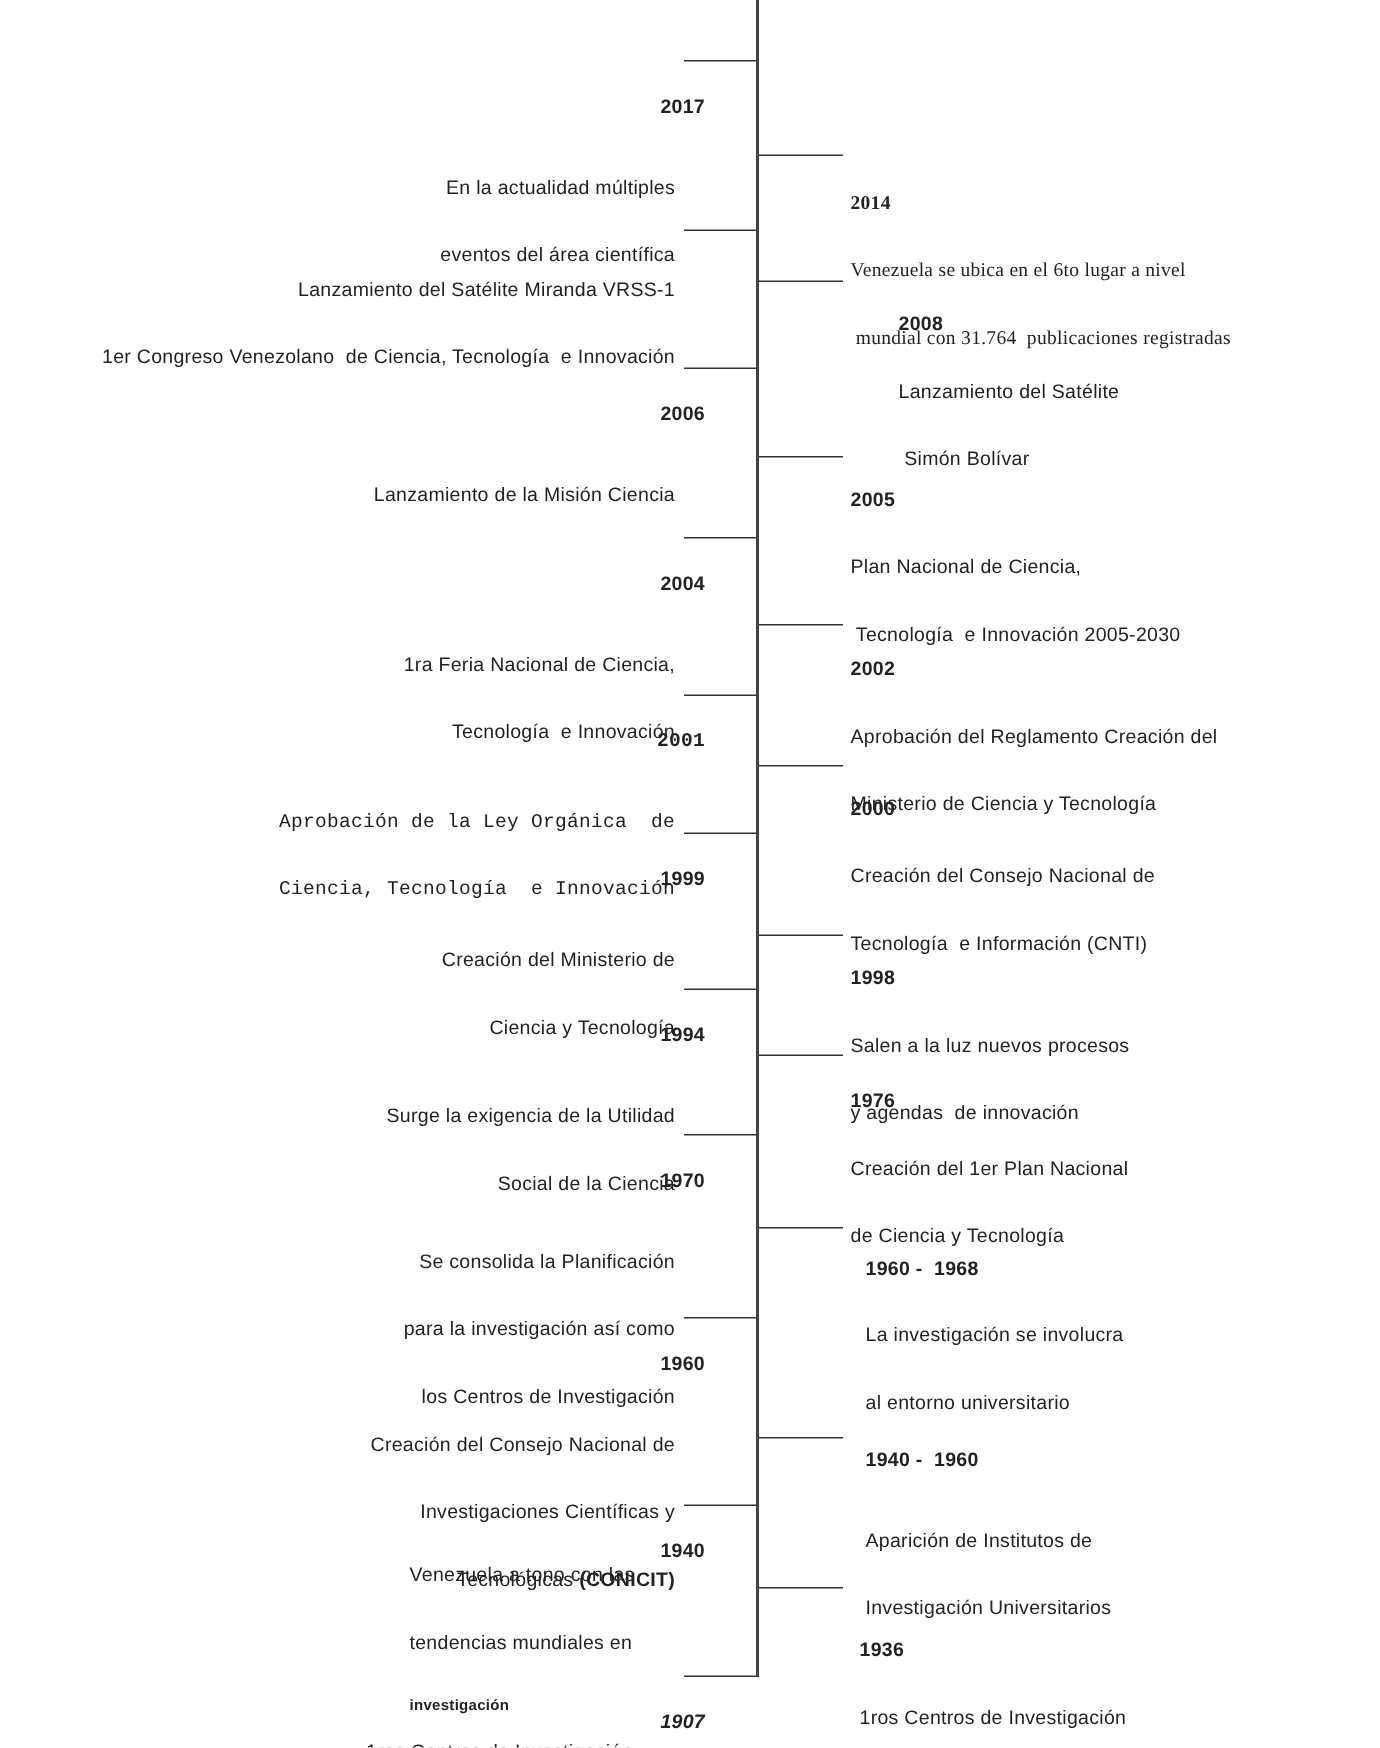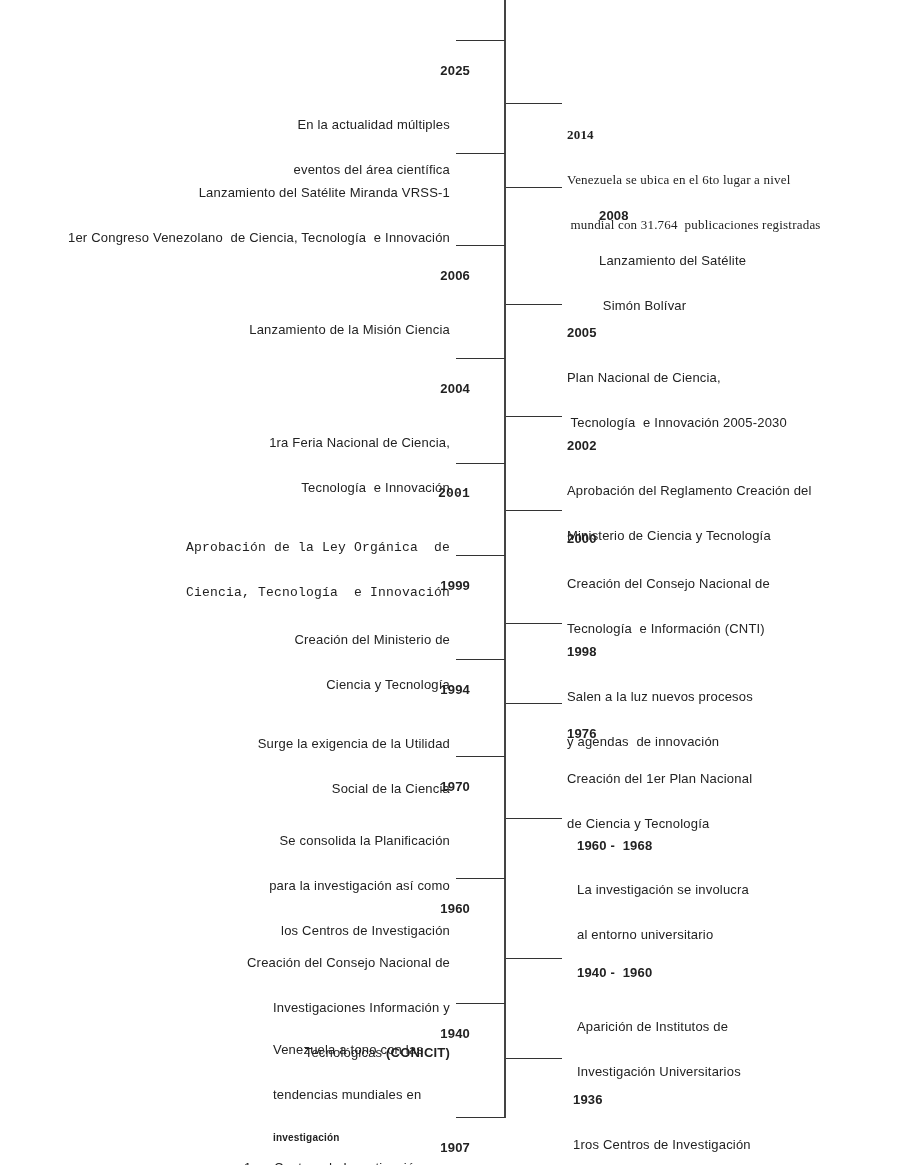--- a/index.html
+++ b/index.html
@@ -17,21 +17,21 @@
   .small { font-size: 10px; line-height: 12px; font-weight: bold; }
   .b { font-weight: bold; }
 </style>
 </head>
 <body>
 
 <div class="axis"></div>
 
 <div class="tick left" style="top:40px"></div>
 <div class="lbl left" style="right:470px; top:33px;">
-  <span class="year" style="margin-right:-20px;">2025</span>
+  <span class="year" style="margin-right:-20px;">2017</span>
   <span class="desc" style="margin-top:9px">En la actualidad múltiples</span>
   <span class="desc">eventos del área científica</span>
 </div>
 
 <div class="tick left" style="top:153px"></div>
 <div class="lbl left" style="right:470px; top:146px;">
   <span class="desc" style="margin-top:9px">Lanzamiento del Satélite Miranda VRSS-1</span>
   <span class="desc">1er Congreso Venezolano  de Ciencia, Tecnología  e Innovación</span>
 </div>
 
@@ -74,37 +74,37 @@
   <span class="year" style="margin-right:-20px;">1970</span>
   <span class="desc" style="margin-top:9px">Se consolida la Planificación</span>
   <span class="desc">para la investigación así como</span>
   <span class="desc">los Centros de Investigación</span>
 </div>
 
 <div class="tick left" style="top:878px"></div>
 <div class="lbl left" style="right:470px; top:871px;">
   <span class="year" style="margin-right:-20px;">1960</span>
   <span class="desc" style="margin-top:9px">Creación del Consejo Nacional de</span>
-  <span class="desc">Investigaciones Información y</span>
+  <span class="desc">Investigaciones Científicas y</span>
   <span class="desc"><span>Tecnológicas</span><span class="b"> (CONICIT)</span></span>
 </div>
 
 <div class="tick left" style="top:1003px"></div>
 <div class="lbl left" style="right:470px; top:996px;">
   <span class="year" style="margin-right:-20px;">1940</span>
 </div>
 <div class="lbl right" style="left:273px; top:1012px;">
   <span class="desc">Venezuela a tono con las</span>
   <span class="desc">tendencias mundiales en</span>
   <span class="desc small">investigación</span>
 </div>
 
 <div class="tick left" style="top:1117px"></div>
 <div class="lbl left" style="right:470px; top:1110px;">
-  <span class="year" style="margin-right:-20px;">1907</span>
+  <span class="year" style="margin-right:-20px;font-style:italic;">1907</span>
 </div>
 <div class="lbl right" style="left:244px; top:1130px;">
   <span class="desc">1ros Centros de Investigación</span>
   
 </div>
 
 <div class="tick right" style="top:103px"></div>
 <div class="lbl right" style="left:567px; top:97px;font-family:Liberation Serif, serif;">
   <span class="year">2014</span>
   <span class="desc">Venezuela se ubica en el 6to lugar a nivel</span>

